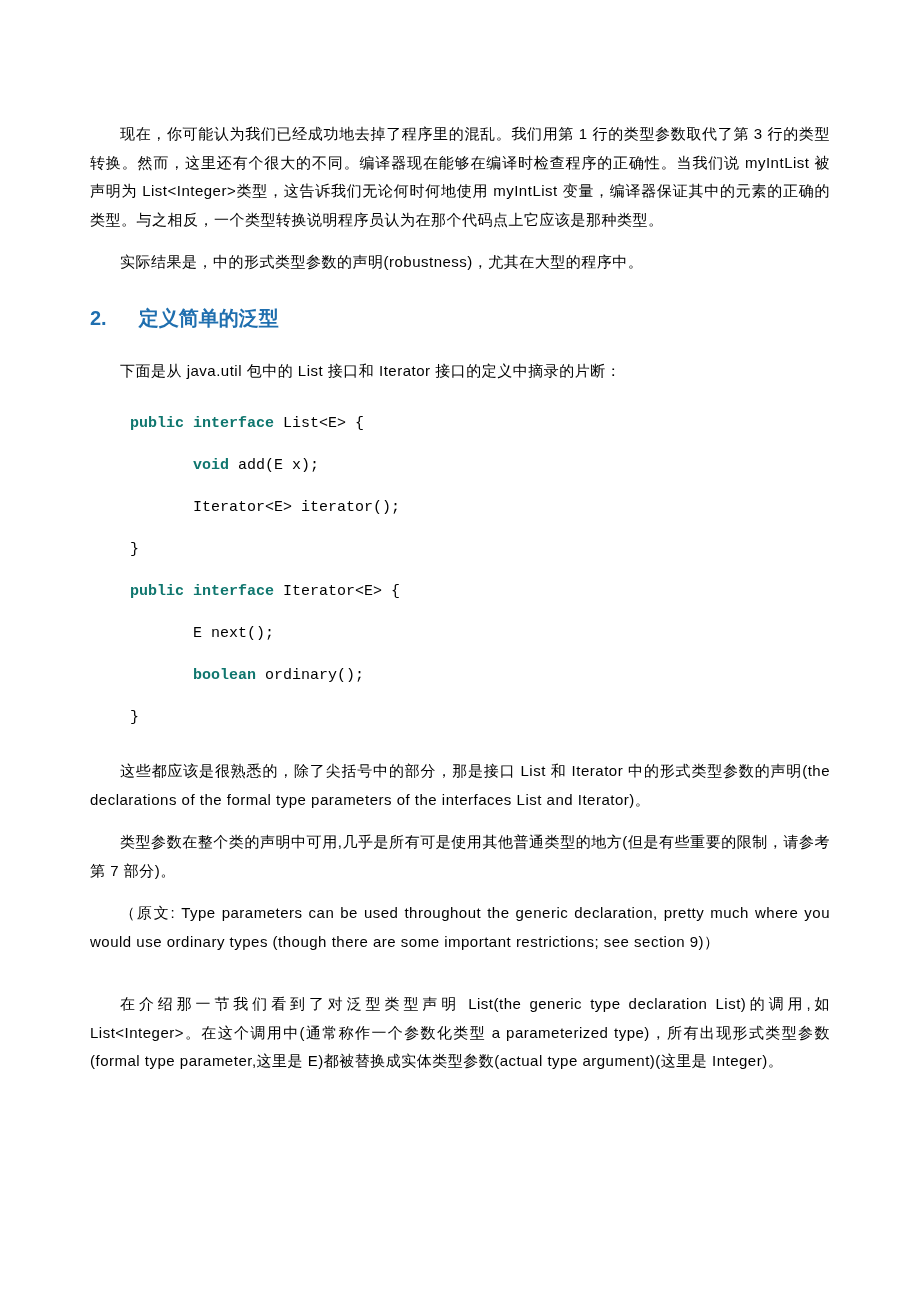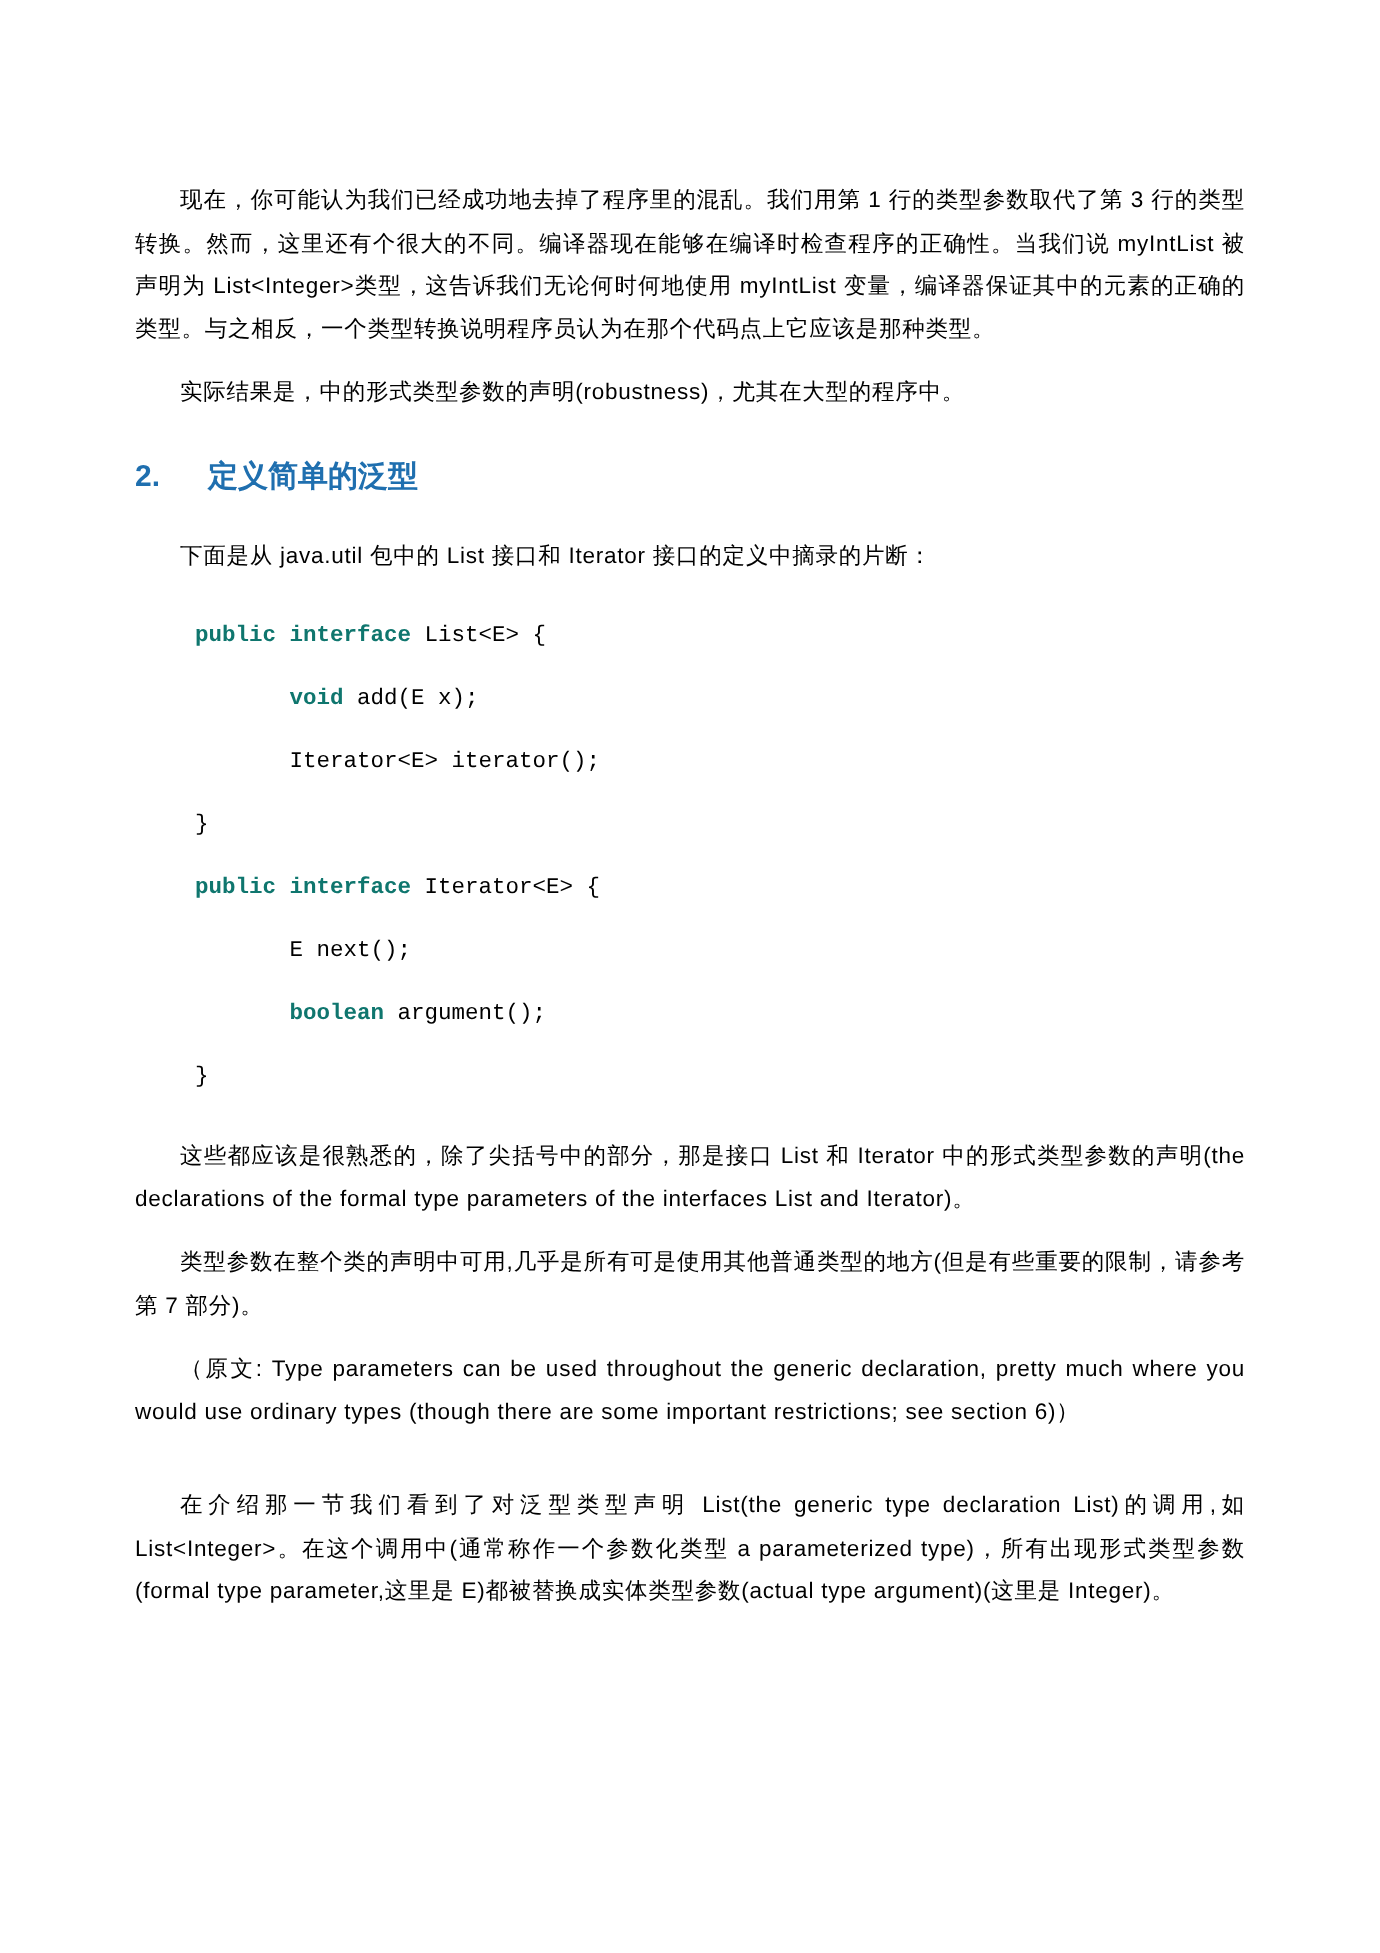--- a/index.html
+++ b/index.html
@@ -65,24 +65,24 @@
 </div>
 
 <div class="para">下面是从 java.util 包中的 List 接口和 Iterator 接口的定义中摘录的片断：</div>
 
 <div class="code-block"><span class="kw">public</span> <span class="kw">interface</span><span> List&lt;E&gt; {</span>
        <span class="kw">void</span><span> add(E x);</span>
        <span>Iterator&lt;E&gt; iterator();</span>
 <span>}</span>
 <span class="kw">public</span> <span class="kw">interface</span><span> Iterator&lt;E&gt; {</span>
        <span>E next();</span>
-       <span class="kw">boolean</span><span> argument();</span>
+       <span class="kw">boolean</span><span> ordinary();</span>
 <span>}</span></div>
 
 <div class="para">这些都应该是很熟悉的，除了尖括号中的部分，那是接口 List 和 Iterator 中的形式类型参数的声明(the declarations of the formal type parameters of the interfaces List and Iterator)。</div>
 
 <div class="para">类型参数在整个类的声明中可用,几乎是所有可是使用其他普通类型的地方(但是有些重要的限制，请参考第 7 部分)。</div>
 
-<div class="para latin">（原文: Type parameters can be used throughout the generic declaration, pretty much where you would use ordinary types (though there are some important restrictions; see section 6)）</div>
+<div class="para latin">（原文: Type parameters can be used throughout the generic declaration, pretty much where you would use ordinary types (though there are some important restrictions; see section 9)）</div>
 
 <div class="spacer"></div>
 
 <div class="para">在介绍那一节我们看到了对泛型类型声明 List(the generic type declaration List)的调用,如 List&lt;Integer&gt;。在这个调用中(通常称作一个参数化类型 a  parameterized type)，所有出现形式类型参数(formal type parameter,这里是 E)都被替换成实体类型参数(actual type argument)(这里是 Integer)。</div>
 
 </body></html>

